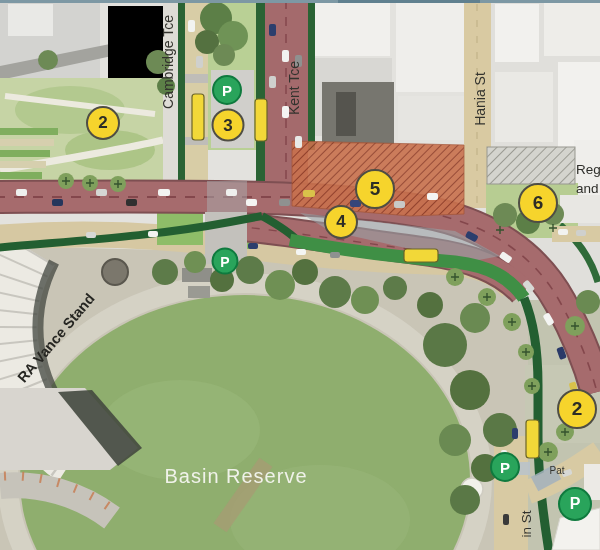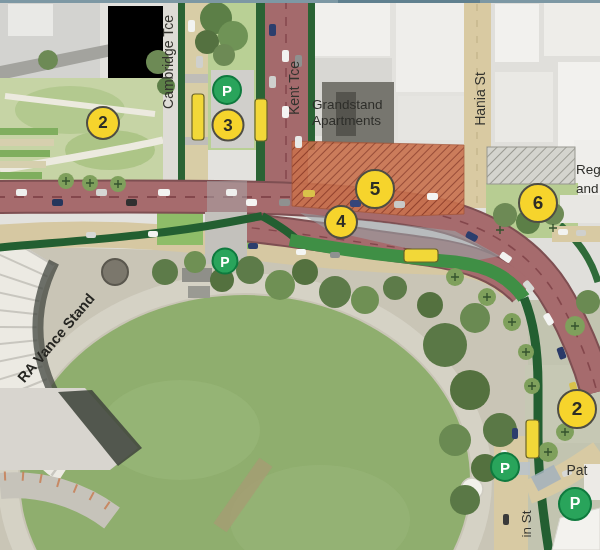--- a/index.html
+++ b/index.html
@@ -265,33 +265,30 @@
 
   <g>
     <rect x="0" y="0" width="600" height="3" fill="#7d98a4"></rect>
     <rect x="338" y="0" width="142" height="3" fill="#60808f"></rect>
   </g>
 </svg>
 
 <div class="lbl rot" style="left:168px;top:62px;font-size:14px;">Cambridge Tce</div>
 <div class="lbl rot" style="left:294px;top:88px;font-size:14px;">Kent Tce</div>
 <div class="lbl rot" style="left:480px;top:99px;font-size:14px;">Hania St</div>
-<div class="lbl" style="left:577px;top:470px;font-size:14px;">Pat</div>
+<div class="lbl" style="left:557px;top:470px;font-size:10px;">Pat</div>
 <div class="lbl rot" style="left:526px;top:524px;font-size:13.5px;">in St</div>
 
-<div class="lbl-block" style="left:312px;top:97px;">
-  <div>Grandstand</div>
-  <div>Apartments</div>
-</div>
 <div class="lbl-block" style="left:576px;top:160px;line-height:19px;">
   <div>Reg</div>
   <div>and</div>
 </div>
 <div class="lbl" style="left:56px;top:338px;font-size:14.5px;font-weight:600;color:#262622;
      transform:translate(-50%,-50%) rotate(-50deg);">RA Vance Stand</div>
+<div class="field-label" style="left:236px;top:476px;">Basin Reserve</div>
 
 <div class="num-marker" style="left:103px;top:123px;width:34px;height:34px;font-size:17px;">2</div>
 <div class="num-marker" style="left:228px;top:125px;width:33px;height:33px;font-size:17px;">3</div>
 <div class="num-marker" style="left:341px;top:222px;width:34px;height:34px;font-size:17px;">4</div>
 <div class="num-marker" style="left:375px;top:189px;width:40px;height:40px;font-size:19px;">5</div>
 <div class="num-marker" style="left:538px;top:203px;width:40px;height:40px;font-size:19px;">6</div>
 <div class="num-marker" style="left:577px;top:409px;width:40px;height:40px;font-size:19px;">2</div>
 
 <div class="p-marker" style="left:227px;top:90px;width:30px;height:30px;font-size:15px;">P</div>
 <div class="p-marker" style="left:225px;top:261px;width:27px;height:27px;font-size:14px;">P</div>

